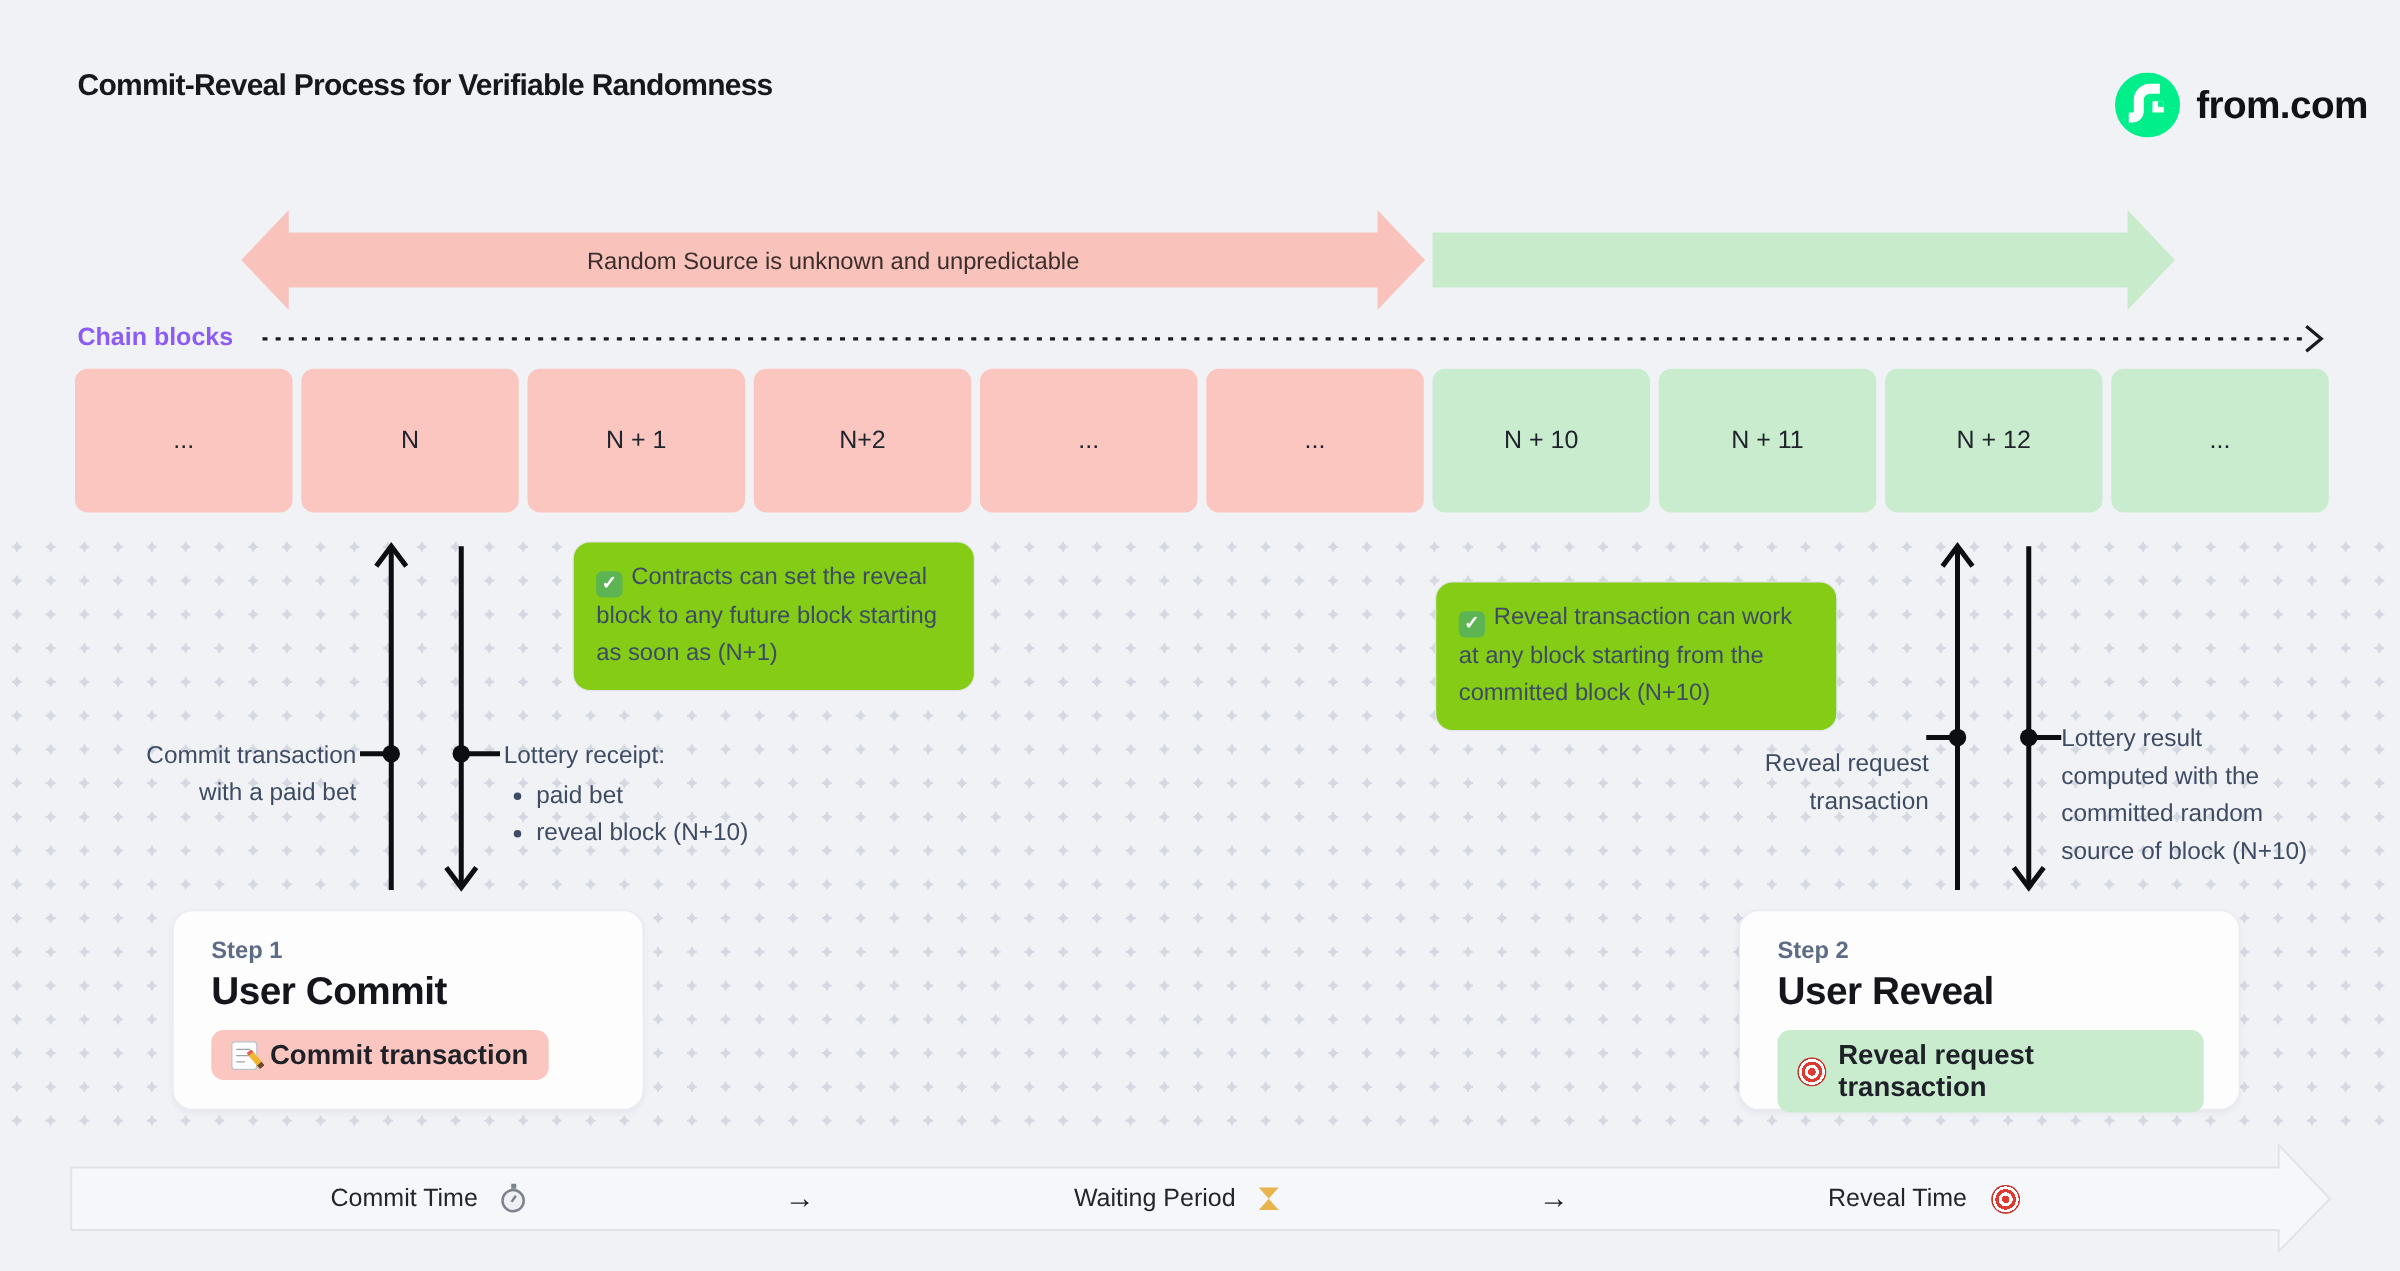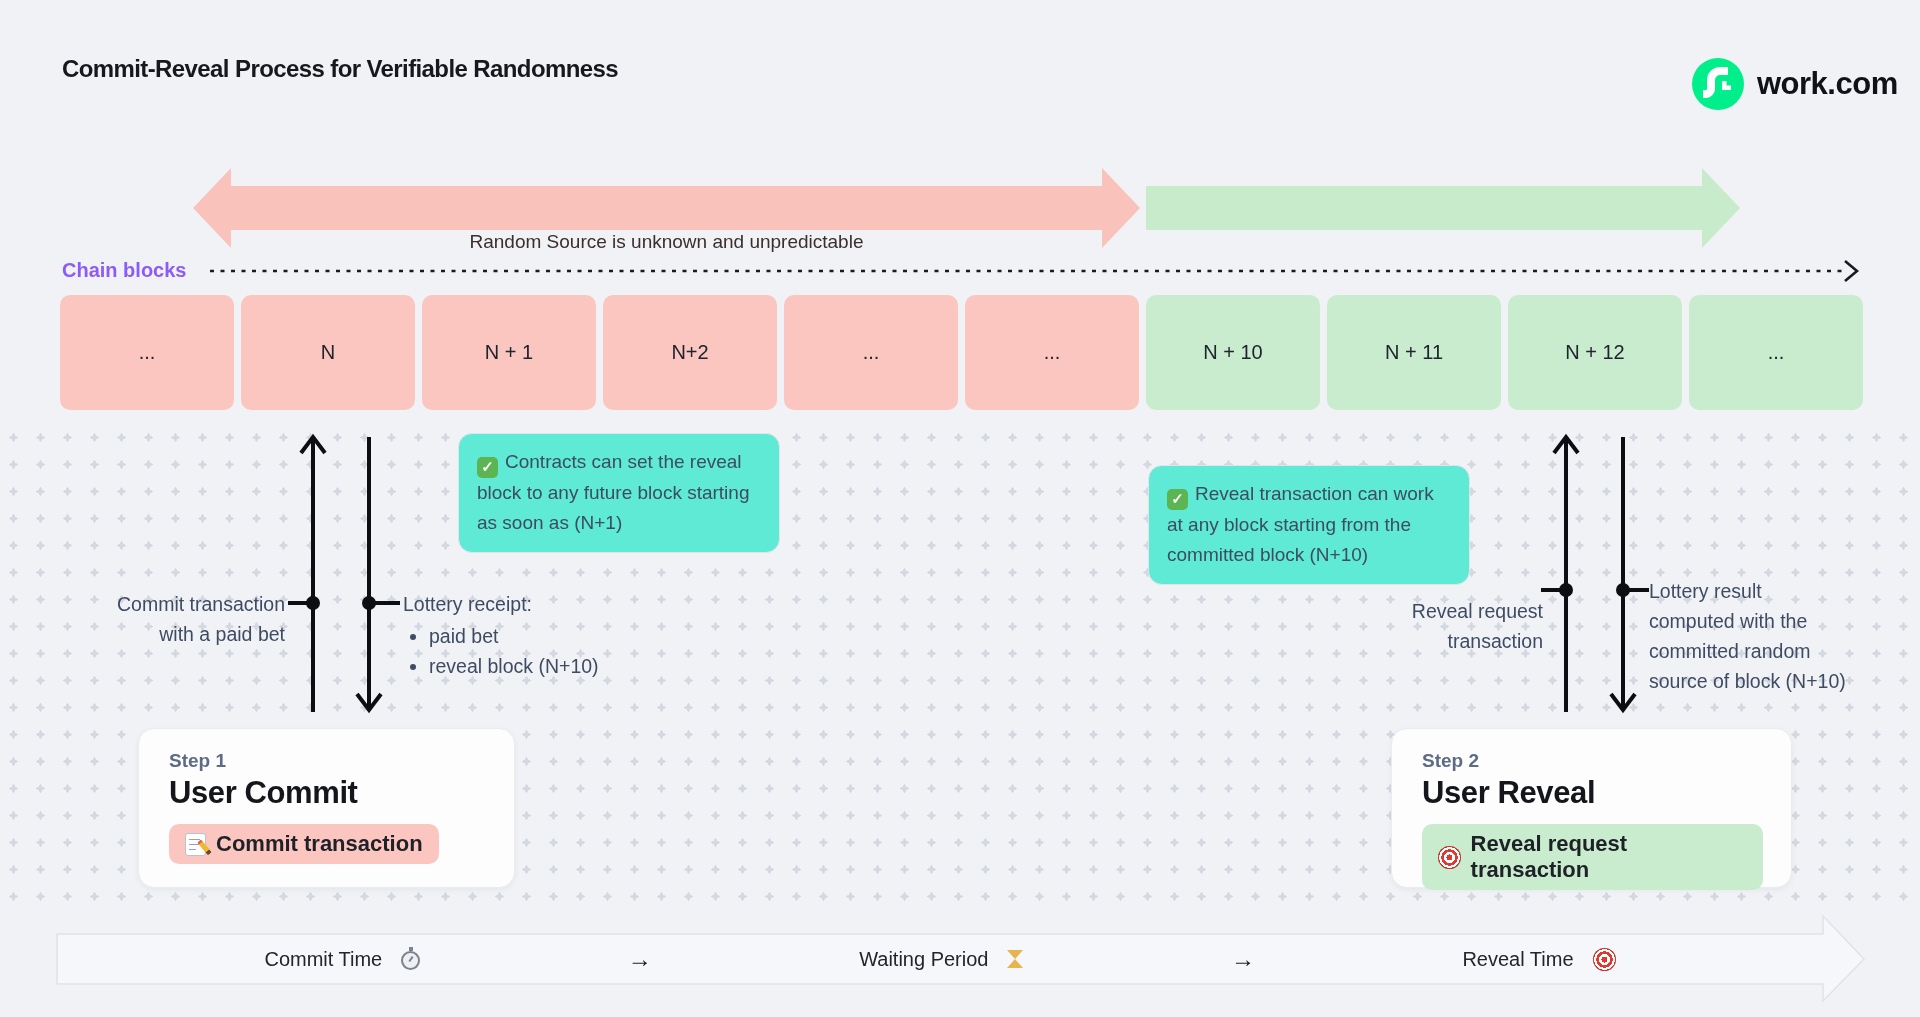--- a/index.html
+++ b/index.html
@@ -19,38 +19,38 @@
   .page-title {
     position:absolute; left:62px; top:55px;
     font-size:24px; font-weight:600; letter-spacing:-0.6px; color:#17181d;
   }
 
   .brand { position:absolute; left:1692px; top:58px; display:flex; align-items:center; gap:13px; cursor:pointer; }
   .brand-name { font-size:31px; font-weight:800; letter-spacing:-0.5px; color:#101217; }
 
   .svg-overlay { position:absolute; left:0; top:0; pointer-events:none; }
 
-  .phase-text { position:absolute; top:197px; height:26px; display:flex; align-items:center; justify-content:center; font-size:19px; font-weight:500;margin-top:32px; }
+  .phase-text { position:absolute; top:197px; height:26px; display:flex; align-items:center; justify-content:center; font-size:19px; font-weight:500; }
   .phase-text.commit { left:231px; width:871px; color:#3c2e2c; }
   .phase-text.reveal { left:1146px; width:556px; color:#24352a; }
 
   .chain-label { position:absolute; left:62px; top:259px; font-size:20px; font-weight:700; color:#8b5cf6; }
 
   .blocks { position:absolute; left:60px; top:295px; display:flex; gap:7px; }
   .block {
     width:174px; height:115px; border-radius:10px;
     display:flex; align-items:center; justify-content:center;
     font-size:20px; font-weight:500; color:#20242d;
   }
   .block.commit { background:#fbc6c0; }
   .block.reveal { background:#c9ecce; }
 
   .note-card {
     position:absolute; top:433px; width:322px; min-height:106px;
-    background:#5eead4; border:1px solid #e1e4ea; border-radius:14px;
+    background:#84cc16; border:1px solid #e1e4ea; border-radius:14px;
     padding:13px 18px 14px 18px;
     font-size:19px; line-height:30px; color:#3e4c63; font-weight:500;
   }
   .note-card.n1 { left:458px; }
   .note-card.n2 { left:1148px;margin-top:32px; }
   .check-icon {
     display:inline-flex; width:21px; height:21px; border-radius:5px; background:#5cb453;
     color:#fff; font-size:15px; font-weight:800; align-items:center; justify-content:center;
     vertical-align:-4px; margin-right:7px;
   }
@@ -149,21 +149,21 @@
 
   <div class="page-title">Commit-Reveal Process for Verifiable Randomness</div>
 
   <div class="brand">
     <svg width="52" height="52" viewBox="0 0 52 52">
       <circle cx="26" cy="26" r="26" fill="#00ef8b"></circle>
       <path d="M36 13 h-8 a9 9 0 0 0 -9 9 v9 a5 5 0 0 1 -5 5 h-3" stroke="#ffffff" stroke-width="8" fill="none"></path>
       <rect x="30" y="23" width="9" height="9" fill="#ffffff"></rect>
       <rect x="34.5" y="23" width="4.5" height="4.5" fill="#00ef8b"></rect>
     </svg>
-    <span class="brand-name">work.com</span>
+    <span class="brand-name">from.com</span>
   </div>
 
   <div class="phase-text commit">Random Source is unknown and unpredictable</div>
 
   <div class="chain-label">Chain blocks</div>
 
   <div class="blocks">
     <div class="block commit">...</div>
     <div class="block commit">N</div>
     <div class="block commit">N + 1</div>

